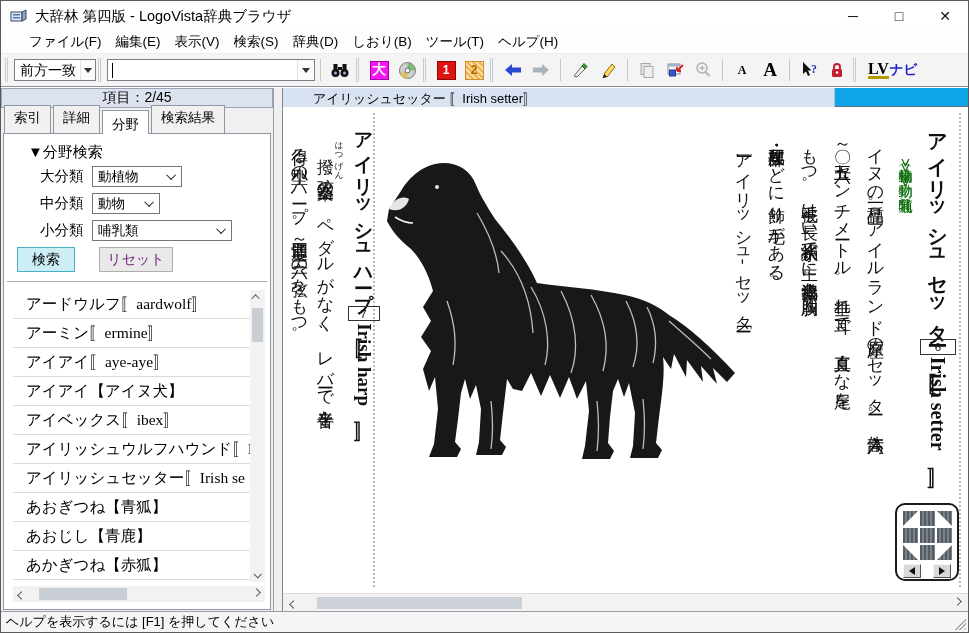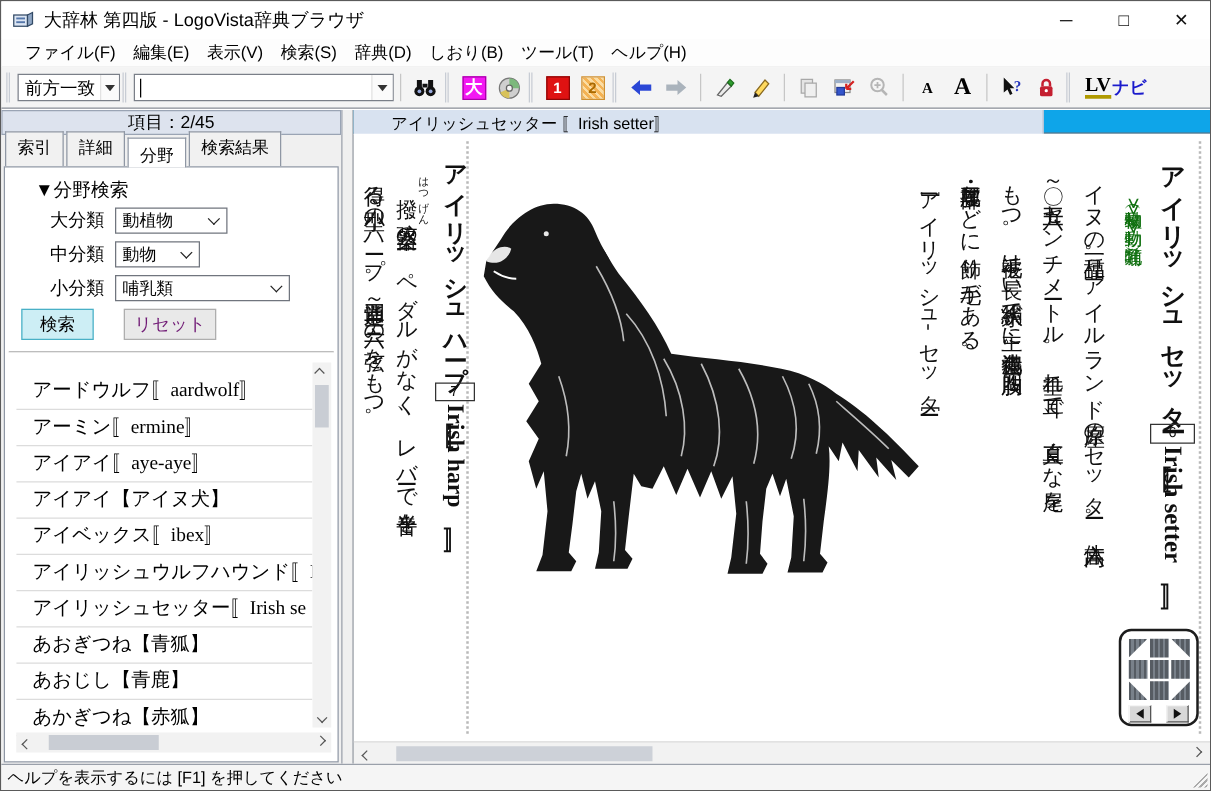--- a/index.html
+++ b/index.html
@@ -9,21 +9,21 @@
 
   
   .titlebar{height:30px;display:flex;align-items:center;background:#fff;padding-left:9px;}
   .app-icon{width:18px;height:16px;margin-right:7px;}
   .title-text{font-size:14.5px;}
   .win-btns{margin-left:auto;display:flex;height:30px;}
   .win-btn{width:46px;height:30px;display:flex;align-items:center;justify-content:center;
     font-size:14px;color:#111;cursor:default;}
 
   
-  .menubar{height:23px;display:flex;align-items:center;background:#fdfdfd;padding-left:12px;
+  .menubar{height:23px;display:flex;align-items:center;background:#fdfdfd;padding-left:21px;
     border-bottom:1px solid #eee;}
   .menu-item{font-size:13.5px;padding:2px 7px;}
 
   
   .toolbar{height:33px;display:flex;align-items:center;background:#f4f4f4;
     border-bottom:1px solid #8a8f98;padding-left:2px;}
   .grip{width:7px;height:24px;margin:0 2px;border-left:3px double #c7ccd4;}
   .tsep{width:1px;height:22px;background:#c6c6c6;margin:0 5px;}
   .combo{display:flex;height:22px;border:1px solid #7a7f88;background:#fff;align-items:stretch;}
   .combo .cval{font-size:14px;padding:2px 4px 0 5px;white-space:nowrap;}
@@ -68,21 +68,21 @@
     align-items:center;font-size:13.5px;padding-left:5px;gap:21px;}
   .wselect .chev{margin-left:auto;margin-right:5px;width:7px;height:7px;
     border-left:1.6px solid #222;border-bottom:1.6px solid #222;transform:rotate(-45deg) translateY(-2px);}
   .btn-search{position:absolute;left:13px;top:113px;width:58px;height:25px;background:#cdeef5;
     border:1px solid #49b0c6;font-size:14px;display:flex;align-items:center;justify-content:center;}
   .btn-reset{position:absolute;left:95px;top:113px;width:74px;height:25px;background:#e9e9e9;
     border:1px solid #aeaeae;color:#701a75;font-size:14px;display:flex;align-items:center;justify-content:center;}
   .panel-divider{position:absolute;left:3px;right:3px;top:147px;border-top:1px solid #a8a8a8;
     border-bottom:1px solid #fff;}
   .word-list{position:absolute;left:9px;top:156px;width:237px;height:292px;overflow:hidden;
-    font-family:"Liberation Serif",serif;margin-top:9px;}
+    font-family:"Liberation Serif",serif;}
   .word-item{height:29px;line-height:28px;font-size:15.5px;padding-left:13px;white-space:nowrap;
     overflow:hidden;border-bottom:1px solid #dcdcdc;}
   
   .vsb{position:absolute;right:5px;top:156px;width:15px;height:292px;background:#f2f2f2;}
   .vsb .thumb{position:absolute;left:2px;top:18px;width:11px;height:34px;background:#c9cdd4;}
   .hsb{position:absolute;left:9px;right:5px;top:452px;height:16px;background:#f2f2f2;display:flex;align-items:center;}
   .hsb .thumb{position:absolute;left:26px;width:88px;top:2px;height:12px;background:#c9cdd4;}
   .sb-arrow{width:14px;height:14px;display:flex;align-items:center;justify-content:center;}
   .chev-up{width:6px;height:6px;border-left:1.6px solid #555;border-top:1.6px solid #555;transform:rotate(45deg) translateY(2px);}
   .chev-dn{width:6px;height:6px;border-right:1.6px solid #555;border-bottom:1.6px solid #555;transform:rotate(45deg) translateY(-1px);}

